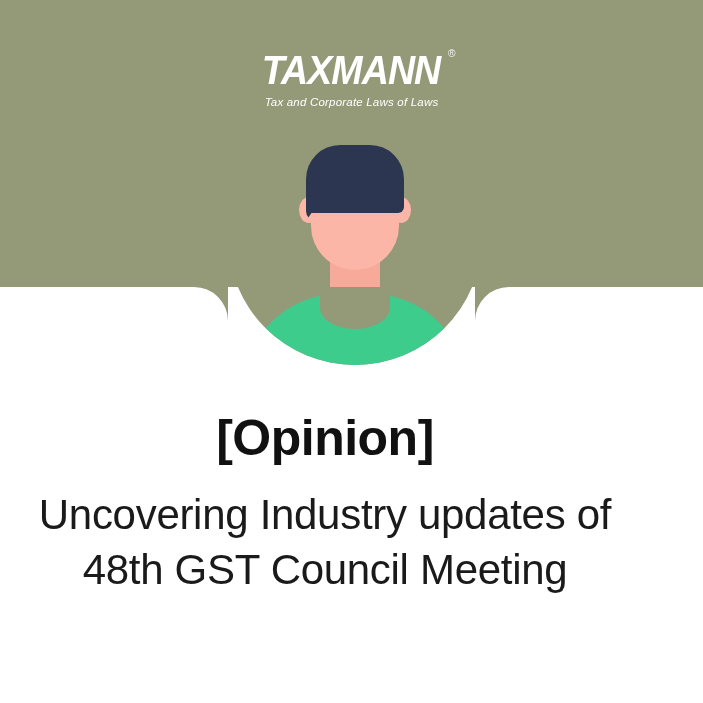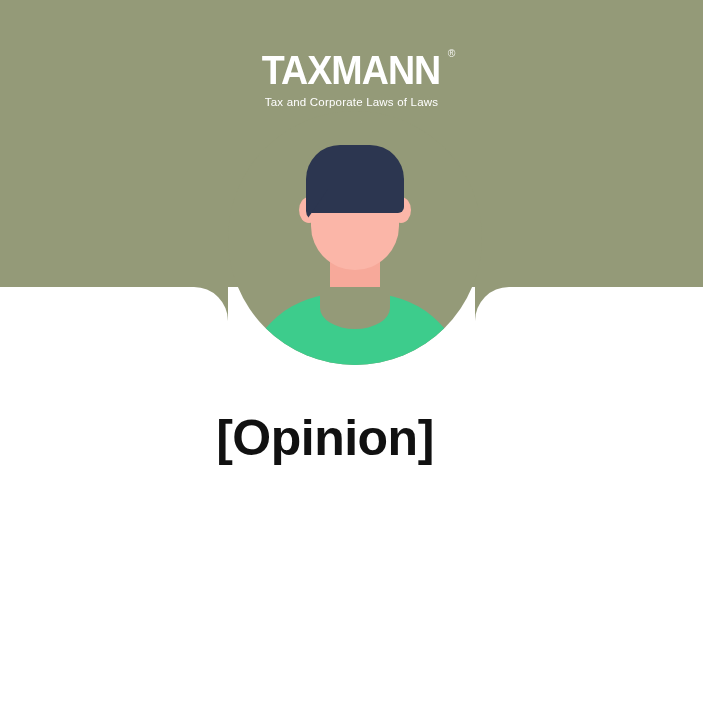--- a/index.html
+++ b/index.html
@@ -150,20 +150,21 @@
   }
 
   
   .logo {
     position: absolute;
     left: 0;
     top: 50px;
     width: 703px;
     text-align: center;
     user-select: none;
+    font-style: italic;
   }
   .logo-wordmark {
     display: inline-block;
     position: relative;
     color: #ffffff;
     font-family: "Liberation Sans", sans-serif;
     font-weight: bold;
     font-size: 40px;
     letter-spacing: -1px;
     line-height: 1;
@@ -240,16 +241,18 @@
     <div class="logo-wordmark">
       <span>TAXMANN</span>
       <span class="logo-reg">®</span>
     </div>
     <div class="logo-tagline">Tax and Corporate Laws of Laws</div>
   </div>
 
   <div class="text-block">
     <div class="kicker">[Opinion]</div>
     <div class="headline">
+      <span class="headline-line">Uncovering Industry updates of</span>
+      <span class="headline-line">48th GST Council Meeting</span>
     </div>
   </div>
 
 </div>
 
 </body></html>

